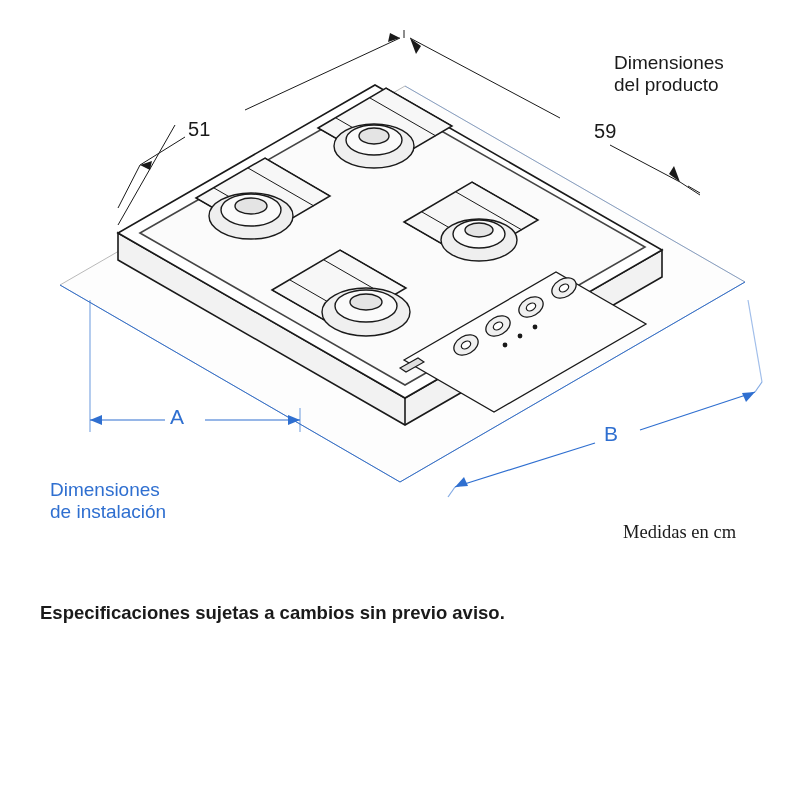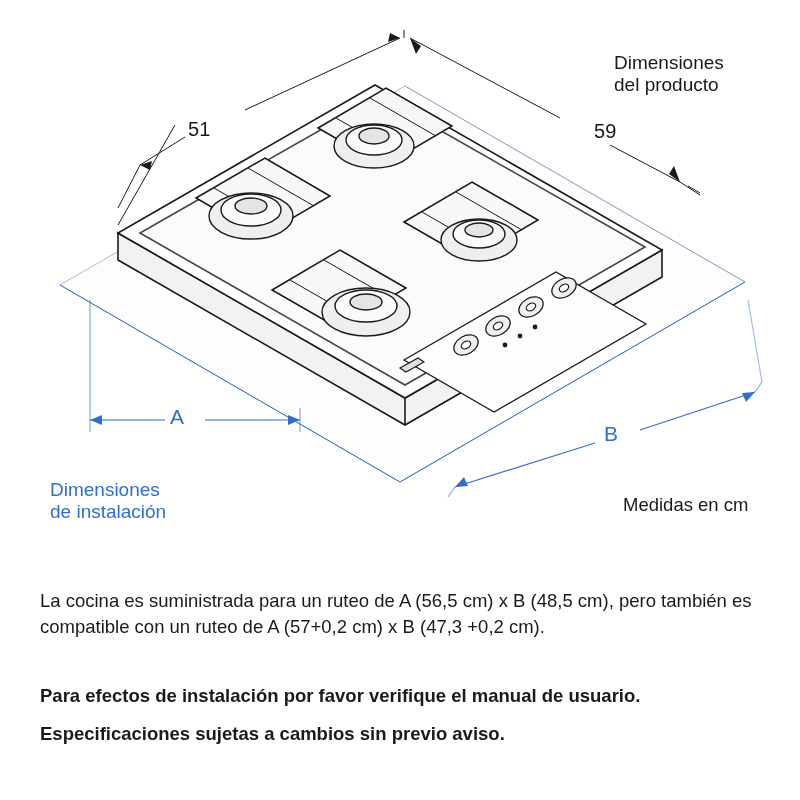--- a/index.html
+++ b/index.html
@@ -69,22 +69,23 @@
     top: 52px;
     font-size: 19px;
   }
   #lbl-instalacion {
     left: 50px;
     top: 479px;
     font-size: 19px;
   }
   #lbl-medidas {
     left: 623px;
-    top: 494px;
+    top: 522px;
     font-size: 18.5px;
+    font-family: Liberation Serif, serif;
   }
 
   
   #textblock {
     position: absolute;
     left: 40px;
     top: 588px;
     width: 724px;
   }
   .para {
@@ -239,18 +240,16 @@
     <div class="lbl dim-letter" id="lbl-B">B</div>
 
     <div class="lbl caption" id="lbl-producto">Dimensiones
 del producto</div>
     <div class="lbl caption blue" id="lbl-instalacion">Dimensiones
 de instalación</div>
     <div class="lbl caption" id="lbl-medidas">Medidas en cm</div>
   </div>
 
   <div id="textblock">
-    <p class="para">La cocina es suministrada para un ruteo de A (56,5 cm) x B (48,5 cm), pero también es compatible con un ruteo de A (57+0,2 cm) x B (47,3 +0,2 cm).</p>
-    <p class="para bold">Para efectos de instalación por favor verifique el manual de usuario.</p>
     <p class="para bold" style="margin-top:12px">Especificaciones sujetas a cambios sin previo aviso.</p>
   </div>
 
 </div>
 
 </body></html>

